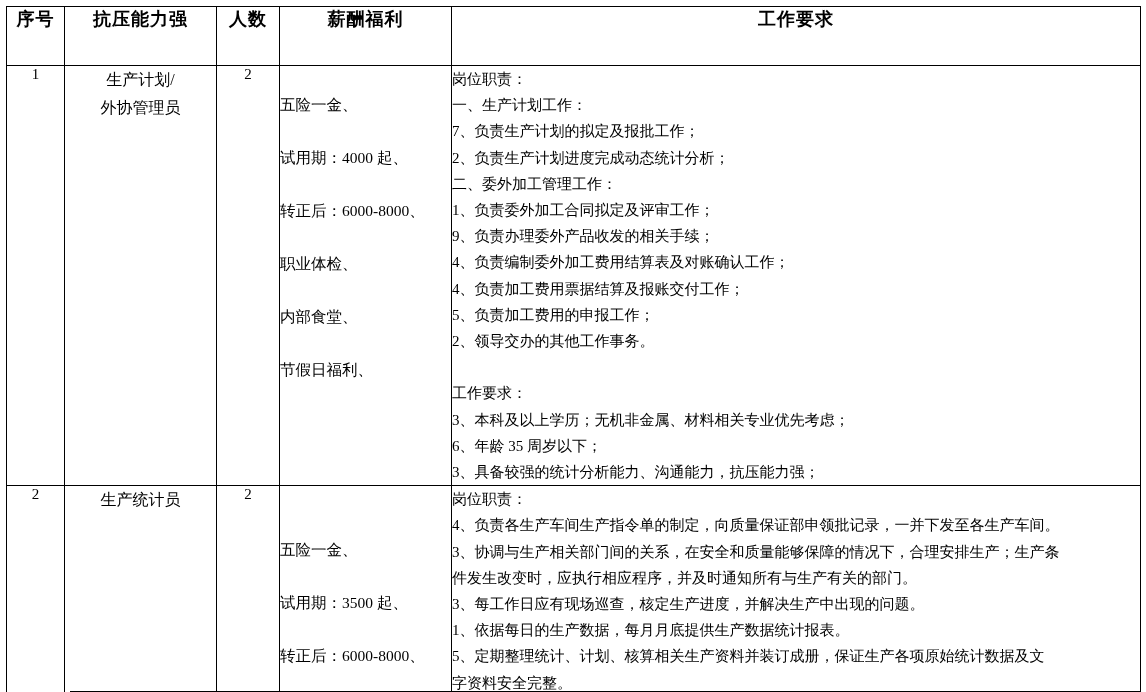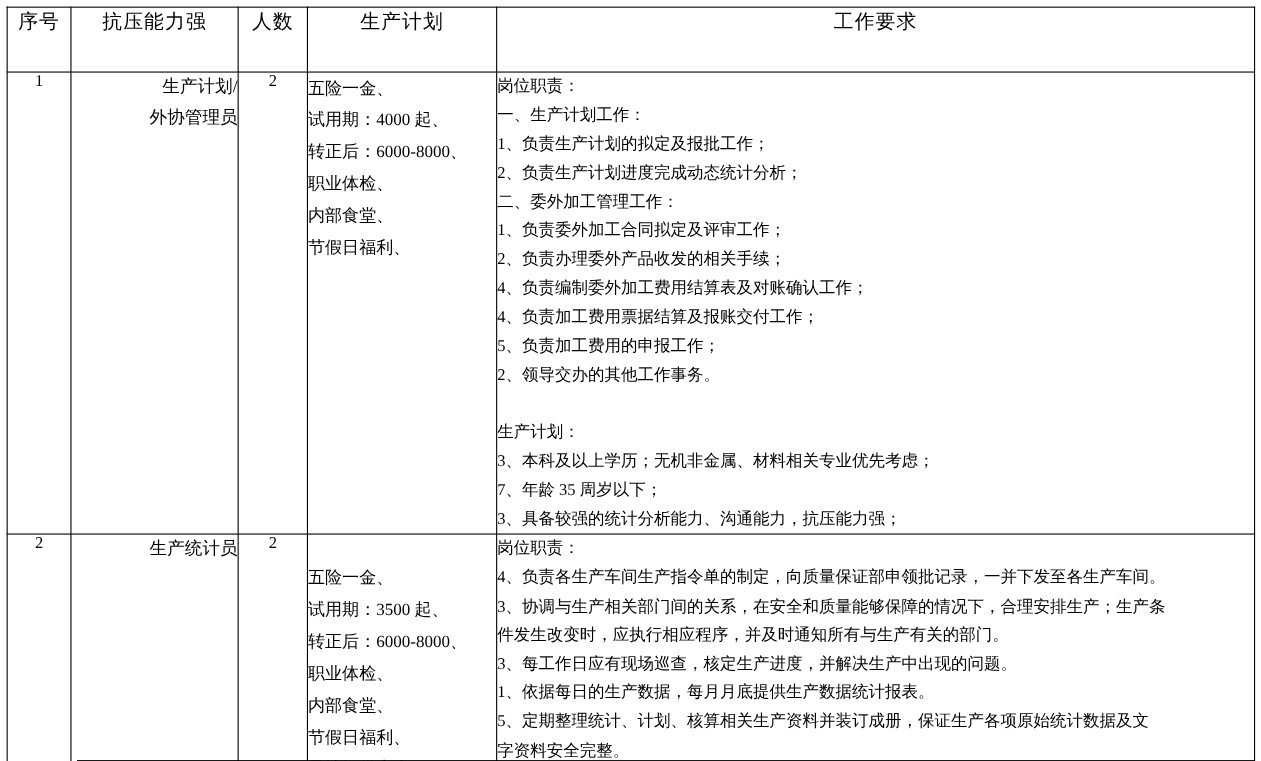--- a/index.html
+++ b/index.html
@@ -37,52 +37,52 @@
   col.c-title   { width: 152px; }
   col.c-count   { width: 63px; }
   col.c-salary  { width: 172px; }
   col.c-req     { width: 689px; }
 
   thead th {
     text-align: center;
     vertical-align: middle;
     height: 58px;
     font-size: 18px;
-    font-weight: normal;
+    font-weight: bold;
     letter-spacing: 1px;
   }
   td.cell-no {
     text-align: center;
     vertical-align: middle;
     font-size: 15px;
     font-family: "Liberation Serif", serif;
   }
   td.cell-title {
-    text-align: right;
+    text-align: center;
     vertical-align: middle;
     font-size: 16px;
     line-height: 28px;
     padding: 0 6px;
   }
   td.cell-title .line { display: block; }
   td.cell-count {
     text-align: center;
     vertical-align: middle;
     font-size: 15px;
   }
   td.cell-salary {
     font-size: 15.5px;
     line-height: 29px;
     padding: 55px 0 6px 10px;
     vertical-align: top;
   }
   td.cell-salary.row2 {
     padding-top: 25px;
   }
-  td.cell-salary .line { display: block; white-space: nowrap; }
+  td.cell-salary .line { display: block; white-space: nowrap; margin-top: 24px; }
   td.cell-req {
     font-size: 15px;
     line-height: 26.2px;
     padding: 4px 8px 4px 8px;
     vertical-align: top;
   }
   td.cell-req .line { display: block; white-space: nowrap; }
   td.cell-req .line.blank { height: 26.2px; }
   td.cell-req .line.heading { }
 
@@ -105,21 +105,21 @@
       <col class="c-title">
       <col class="c-count">
       <col class="c-salary">
       <col class="c-req">
     </colgroup>
     <thead>
       <tr>
         <th>序号</th>
         <th>抗压能力强</th>
         <th>人数</th>
-        <th>生产计划</th>
+        <th>薪酬福利</th>
         <th>工作要求</th>
       </tr>
     </thead>
     <tbody>
       <tr>
         <td class="cell-no">1</td>
         <td class="cell-title">
           <span class="line">生产计划/</span>
           <span class="line">外协管理员</span>
         </td>
@@ -128,33 +128,33 @@
           <span class="line">五险一金、</span>
           <span class="line">试用期：4000 起、</span>
           <span class="line">转正后：6000-8000、</span>
           <span class="line">职业体检、</span>
           <span class="line">内部食堂、</span>
           <span class="line">节假日福利、</span>
         </td>
         <td class="cell-req">
           <span class="line heading">岗位职责：</span>
           <span class="line">一、生产计划工作：</span>
-          <span class="line">1、负责生产计划的拟定及报批工作；</span>
+          <span class="line">7、负责生产计划的拟定及报批工作；</span>
           <span class="line">2、负责生产计划进度完成动态统计分析；</span>
           <span class="line">二、委外加工管理工作：</span>
           <span class="line">1、负责委外加工合同拟定及评审工作；</span>
-          <span class="line">2、负责办理委外产品收发的相关手续；</span>
+          <span class="line">9、负责办理委外产品收发的相关手续；</span>
           <span class="line">4、负责编制委外加工费用结算表及对账确认工作；</span>
           <span class="line">4、负责加工费用票据结算及报账交付工作；</span>
           <span class="line">5、负责加工费用的申报工作；</span>
           <span class="line">2、领导交办的其他工作事务。</span>
           <span class="line blank"></span>
-          <span class="line heading">生产计划：</span>
+          <span class="line heading">工作要求：</span>
           <span class="line">3、本科及以上学历；无机非金属、材料相关专业优先考虑；</span>
-          <span class="line">7、年龄 35 周岁以下；</span>
+          <span class="line">6、年龄 35 周岁以下；</span>
           <span class="line">3、具备较强的统计分析能力、沟通能力，抗压能力强；</span>
         </td>
       </tr>
       <tr>
         <td class="cell-no">2</td>
         <td class="cell-title">
           <span class="line">生产统计员</span>
         </td>
         <td class="cell-count">2</td>
         <td class="cell-salary row2">

